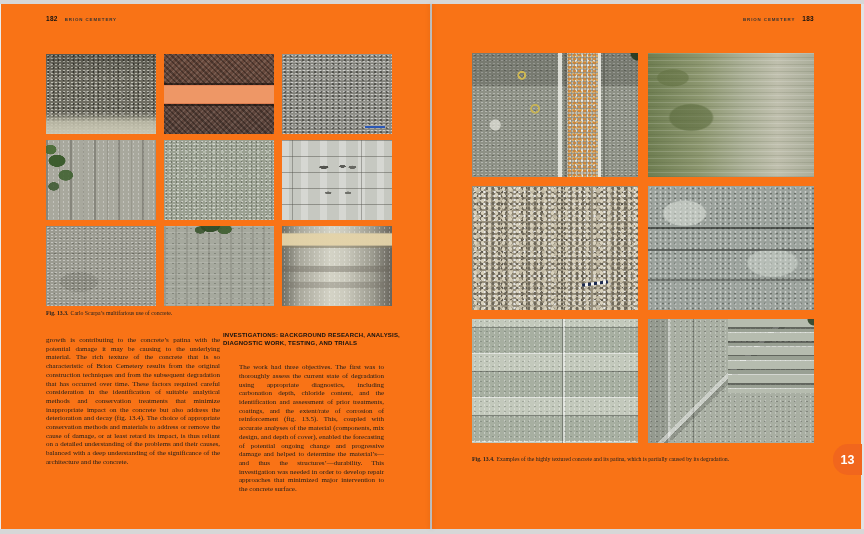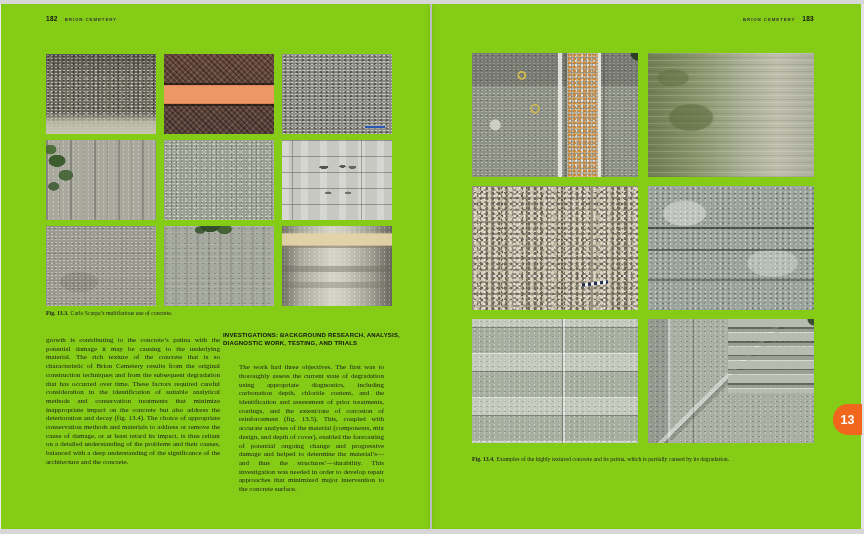--- a/index.html
+++ b/index.html
@@ -1,16 +1,16 @@
 <!DOCTYPE html>
 <html><head>
 <meta charset="utf-8">
 <style>
   html,body{margin:0;padding:0;background:#cfcfcf;}
-  .spread{position:relative;width:864px;height:534px;background:#84cc16;overflow:hidden;
+  .spread{position:relative;width:864px;height:534px;background:#f97316;overflow:hidden;
           font-family:"Liberation Serif", serif;color:#1c1c1c;}
   .edge-top{position:absolute;left:0;top:0;width:864px;height:4px;background:#d7d7d7;}
   .edge-bottom{position:absolute;left:0;top:529px;width:864px;height:5px;background:#d7d7d7;}
   .edge-left{position:absolute;left:0;top:4px;bottom:5px;width:1px;background:#ececec;}
   .edge-right{position:absolute;left:861px;top:4px;bottom:5px;width:3px;background:#e3e3e3;}
   .gutter{position:absolute;left:430px;top:4px;bottom:5px;width:2px;
           background:linear-gradient(90deg,#d6d6d6,#9f9f9f,#dadada);box-shadow:0 0 5px rgba(0,0,0,.12);}
 
   
   .runhead{position:absolute;top:15px;display:flex;align-items:baseline;gap:7px;
@@ -152,21 +152,21 @@
 
   
   .col{position:absolute;width:174px;text-align:justify;font-size:7px;line-height:8.7px;color:#1c1c1c;}
   .col-1{left:46px;top:336px;}
   .col-2{left:223px;top:332px;width:177px;}
   .sec-head{margin:0 0 5px 0;font-family:"Liberation Sans", sans-serif;font-weight:bold;
             font-size:6px;line-height:7.6px;letter-spacing:.2px;color:#111;text-align:left;}
   .body-p{margin:16px;}
 
   
-  .chapter-tab{position:absolute;left:833px;top:404px;width:29px;height:31px;
+  .chapter-tab{position:absolute;left:833px;top:444px;width:29px;height:31px;
     background:#f1661d;border-radius:15px 0 0 15px;display:flex;align-items:center;justify-content:center;
     font-family:"Liberation Sans", sans-serif;font-weight:bold;font-size:12.5px;color:#ffffff;}
 </style>
 </head>
 <body>
 
 <div class="spread">
 
   <div class="edge-top"></div>
   <div class="edge-bottom"></div>

